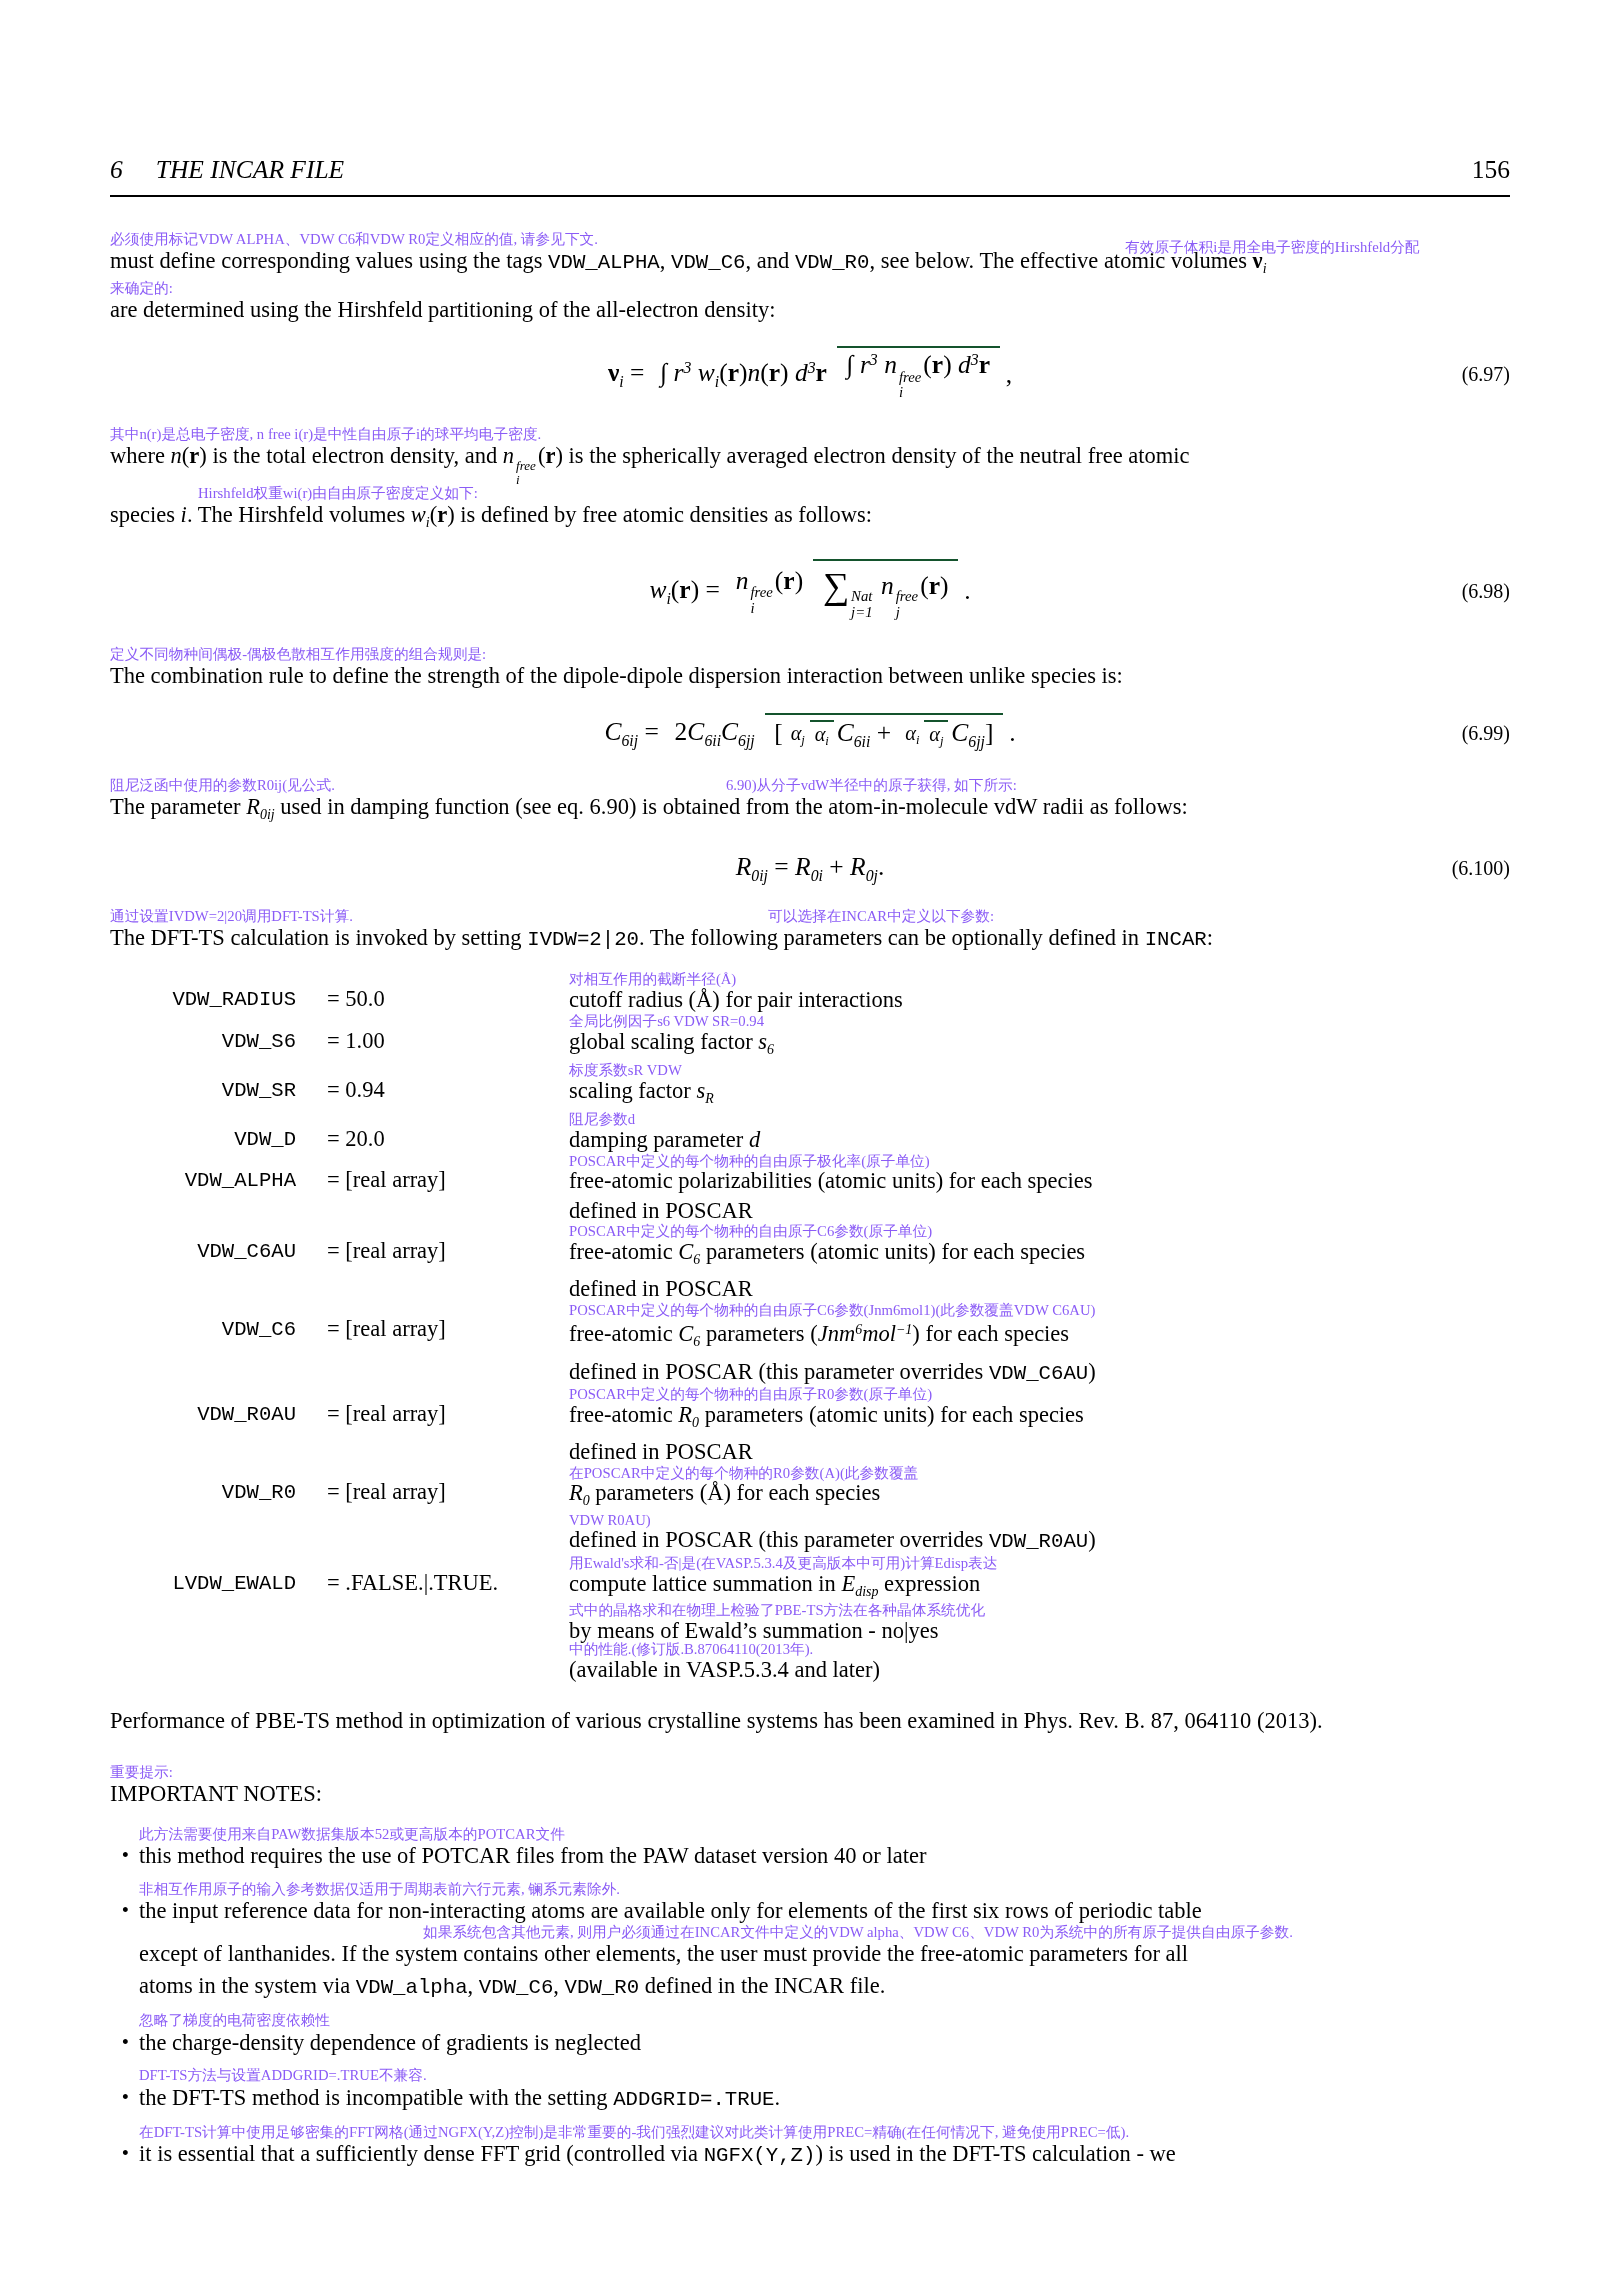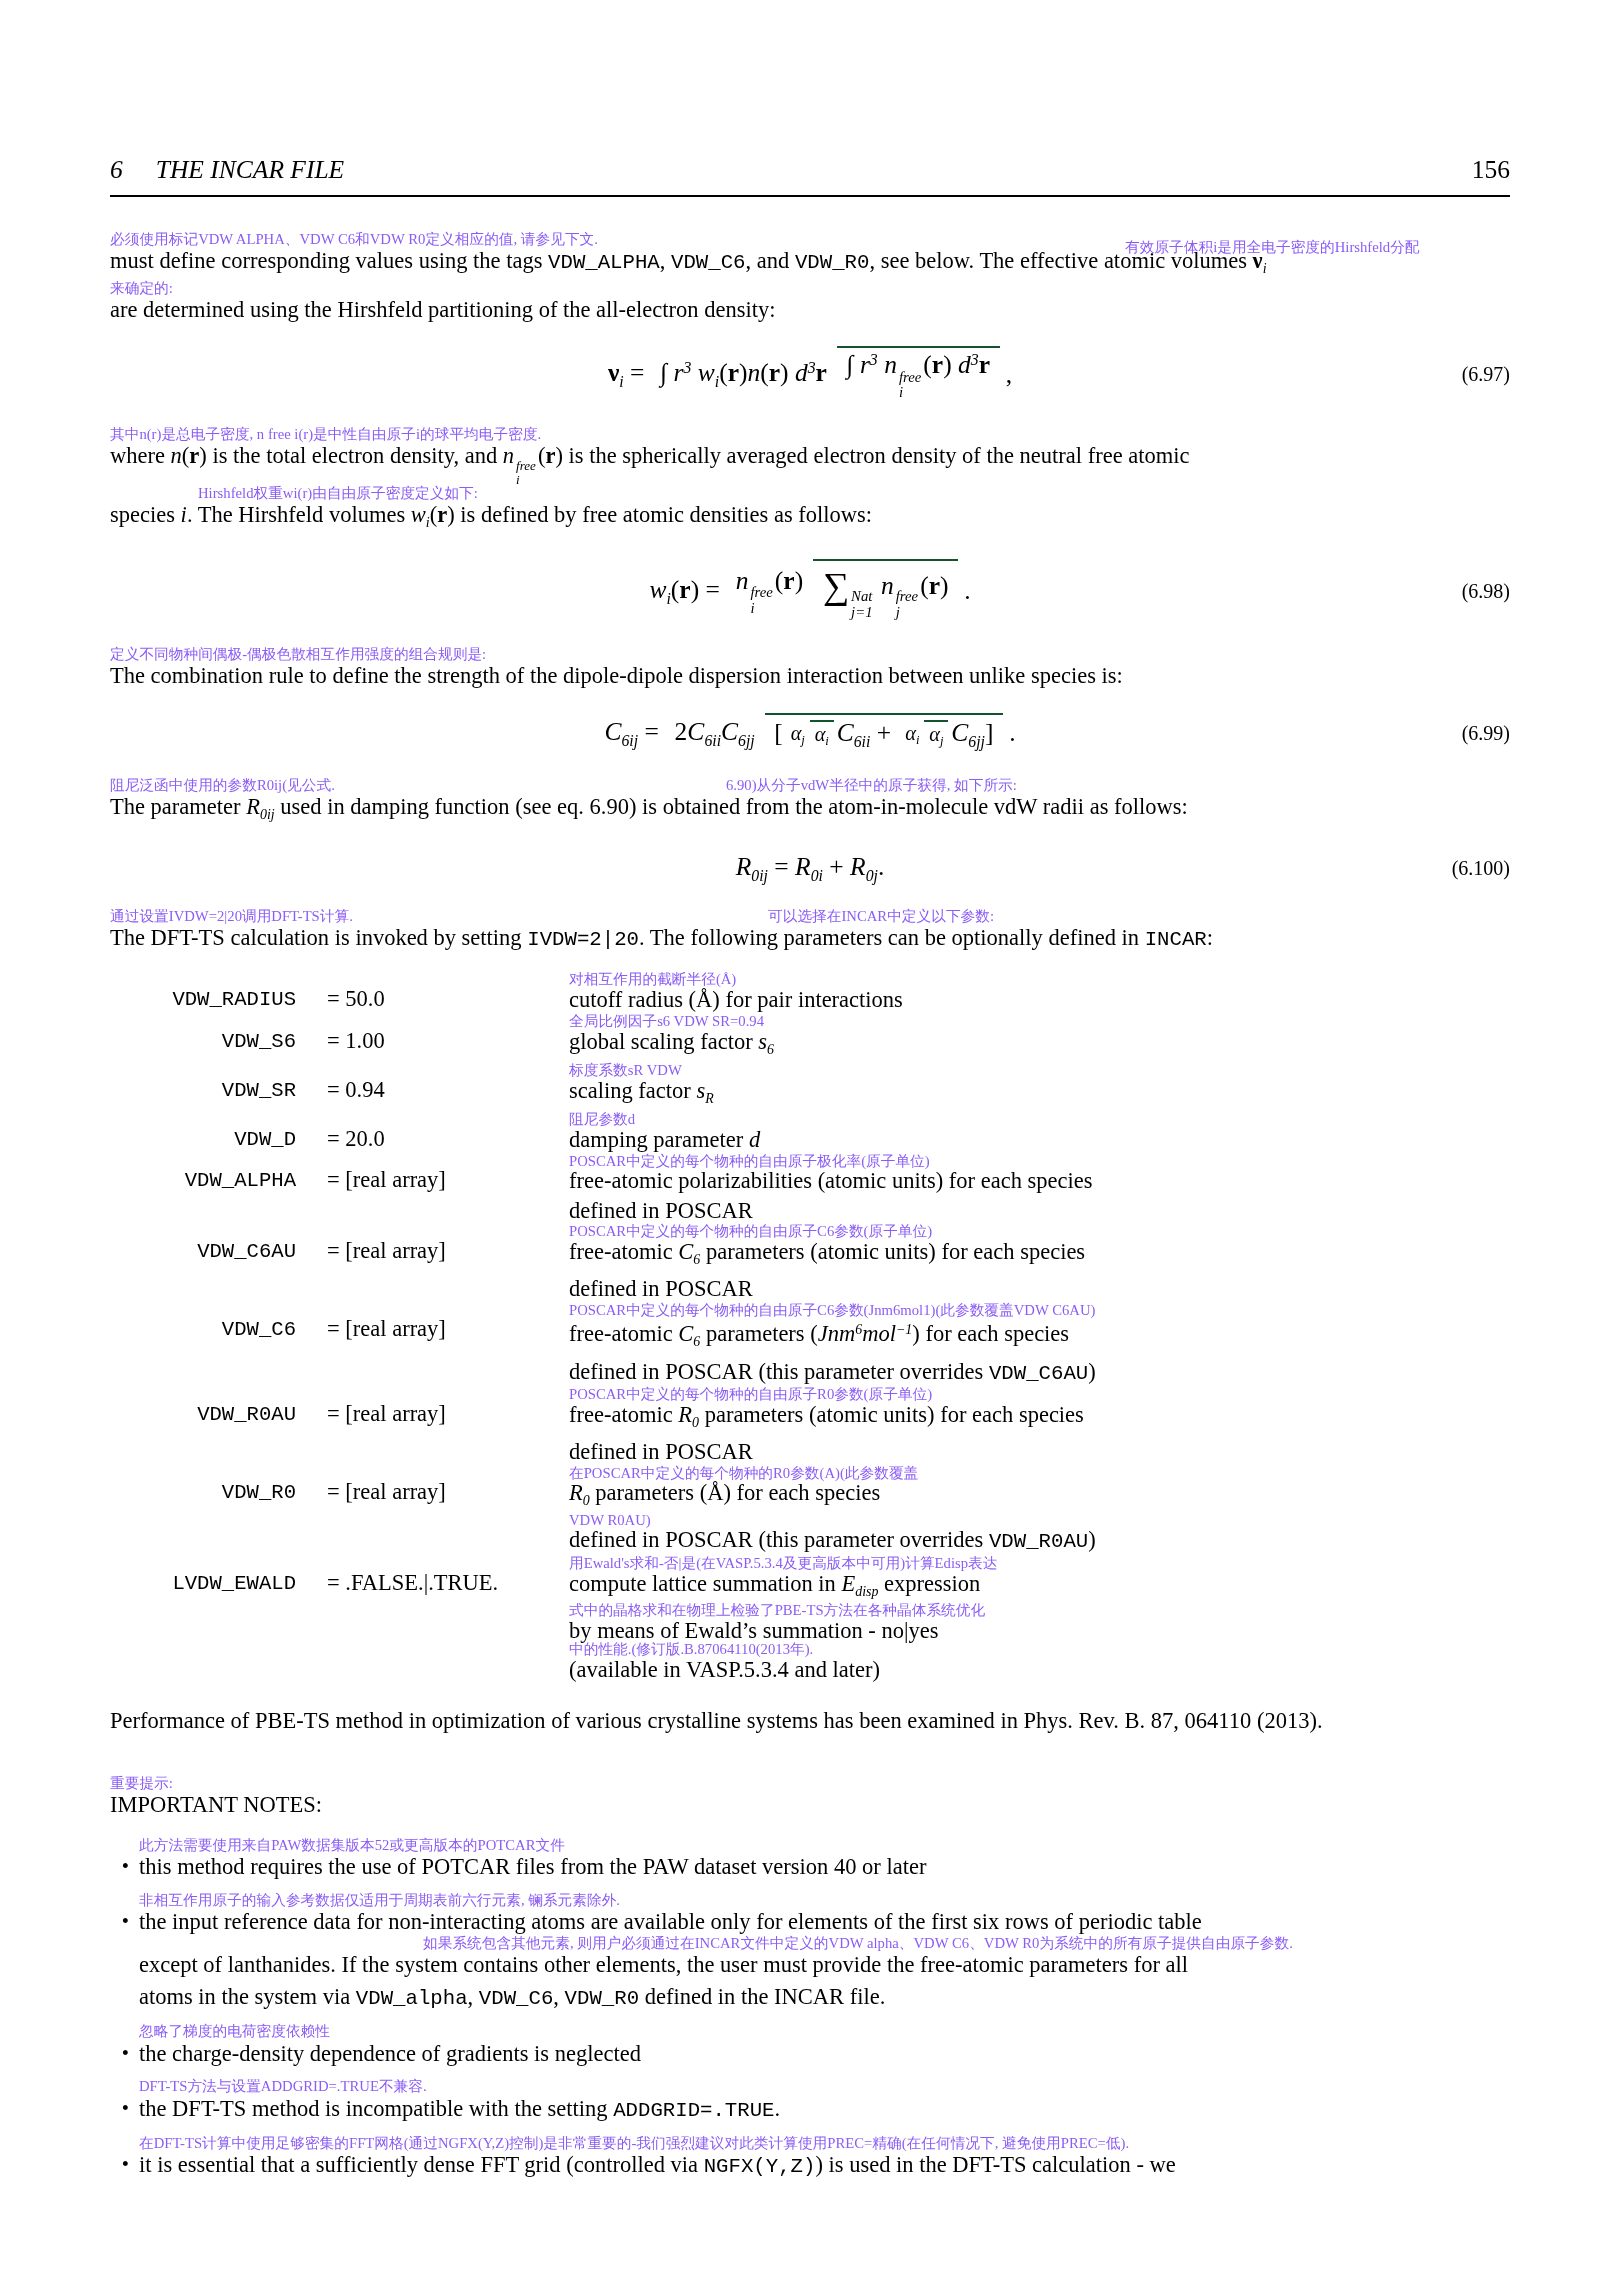--- a/index.html
+++ b/index.html
@@ -47,21 +47,21 @@
   .ptable { margin-top:19.6px; }
   .prow { display:grid; grid-template-columns:186px 211px 1fr; column-gap:31px; margin-bottom:2px; }
   .pname { text-align:right; font-family:"Liberation Mono","DejaVu Sans Mono",monospace;
            font-size:20.6px; padding-top:15.7px; white-space:nowrap; }
   .pvalue { font-size:22.5px; padding-top:13.7px; white-space:nowrap; }
   .pdesc .en { line-height:23.5px; }
   .pdesc .en.gap { margin-top:5.9px; }
 
   .perf { margin-top:23.5px; font-size:22.5px; line-height:31px; max-width:1401px; }
 
-  .notes-head { margin-top:40px; }
+  .notes-head { margin-top:29px; }
   .notes-title { font-size:22.5px; line-height:26.5px; }
 
   .bullets { margin-top:19.6px; }
   .bullet { display:flex; margin-bottom:11.8px; }
   .bmark { width:29px; padding-left:11.8px; box-sizing:border-box; font-size:20.6px;
            line-height:27.4px; padding-top:15.7px; }
   .bcontent { flex:1; }
   .bcontent .en { line-height:27.4px; }
   .bcontent .en.gap { margin-top:3.9px; }
 </style>

